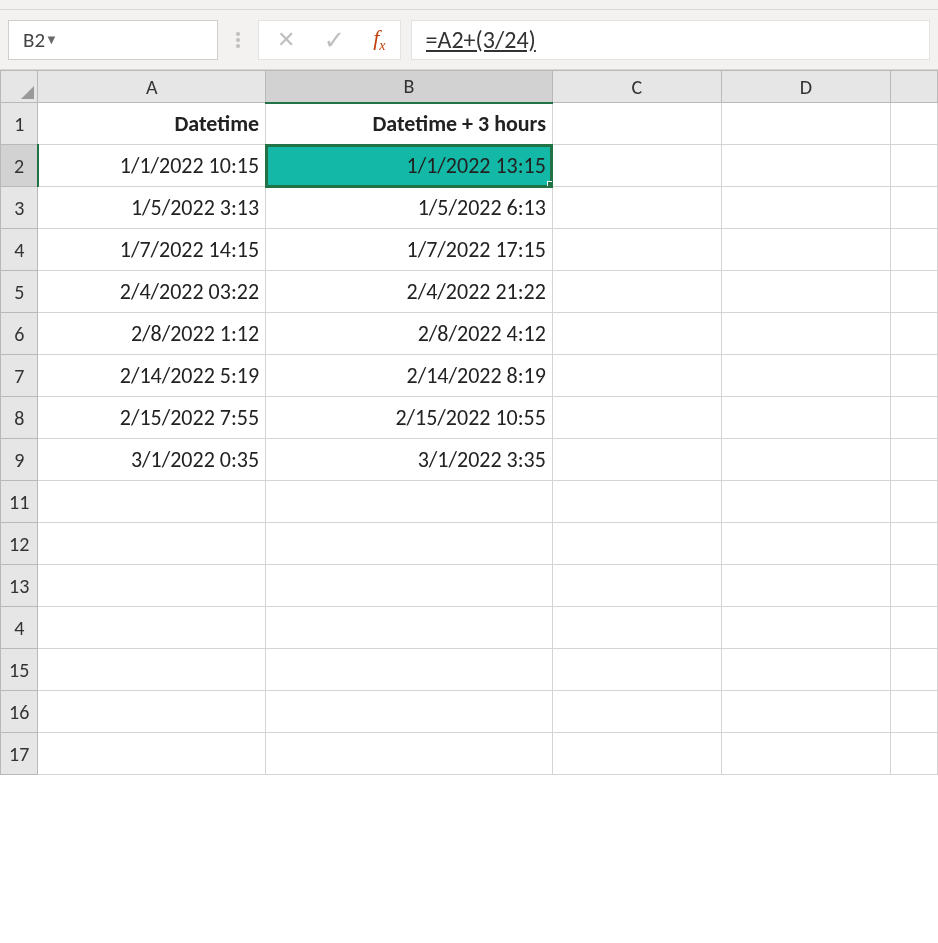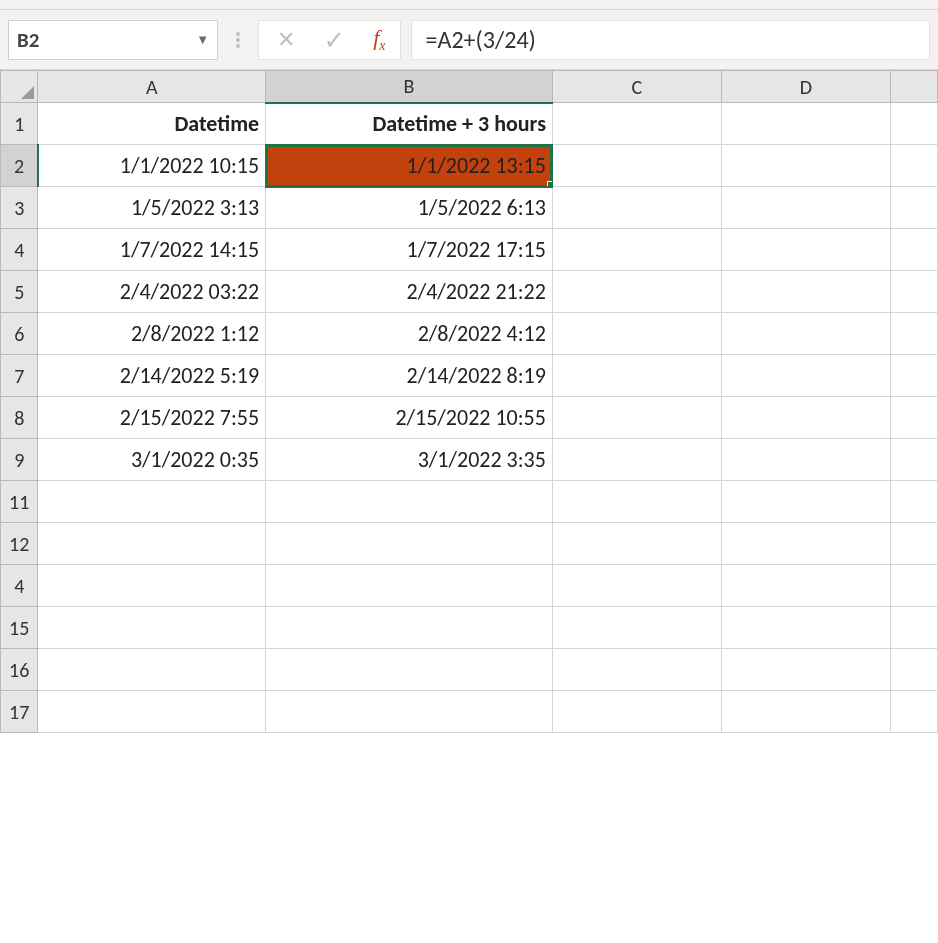--- a/index.html
+++ b/index.html
@@ -26,25 +26,24 @@
     padding: 0 8px;
     gap: 10px;
   }
   .name-box {
     width: 210px;
     height: 40px;
     background: #ffffff;
     border: 1px solid #cfcfcf;
     display: flex;
     align-items: center;
-    padding: 0 8px;
+    padding: 0 14px;
     font-size: 21px;
     color: #444;
-    justify-content: space-between;
-    font-weight: bold;
+    justify-content: flex-start;
   }
   .name-box .chev {
     font-size: 13px;
     color: #6a6a6a;
   }
   .fb-dots {
     width: 20px;
     font-size: 22px;
     color: #bdbdbd;
     letter-spacing: 0;
@@ -78,20 +77,21 @@
     padding: 0 14px;
   }
   .formula-input {
     border: none;
     outline: none;
     width: 100%;
     font-size: 24px;
     font-family: Calibri, Arial, sans-serif;
     color: #333;
     background: transparent;
+    text-decoration: underline;
   }
 
   
   .sheet {
     position: relative;
     width: 100%;
     background: #ffffff;
   }
   table.grid {
     border-collapse: collapse;
@@ -153,21 +153,21 @@
     font-weight: bold;
     text-align: right;
   }
   td.cell.empty { }
 
   
   td.cell.selected {
     outline: 3px solid #217346;
     outline-offset: -2px;
     position: relative;
-    background: #c2410c;
+    background: #14b8a6;
   }
   .fill-handle {
     position: absolute;
     right: -3px;
     bottom: -3px;
     width: 8px;
     height: 8px;
     background: #217346;
     border: 1px solid #fff;
   }
@@ -314,20 +314,28 @@
     </tr>
     <tr>
       <th class="rowhead">12</th>
       <td class="cell empty"></td>
       <td class="cell empty"></td>
       <td class="cell empty"></td>
       <td class="cell empty"></td>
       <td class="cell empty"></td>
     </tr>
     <tr>
+      <th class="rowhead">13</th>
+      <td class="cell empty"></td>
+      <td class="cell empty"></td>
+      <td class="cell empty"></td>
+      <td class="cell empty"></td>
+      <td class="cell empty"></td>
+    </tr>
+    <tr>
       <th class="rowhead">4</th>
       <td class="cell empty"></td>
       <td class="cell empty"></td>
       <td class="cell empty"></td>
       <td class="cell empty"></td>
       <td class="cell empty"></td>
     </tr>
     <tr>
       <th class="rowhead">15</th>
       <td class="cell empty"></td>

